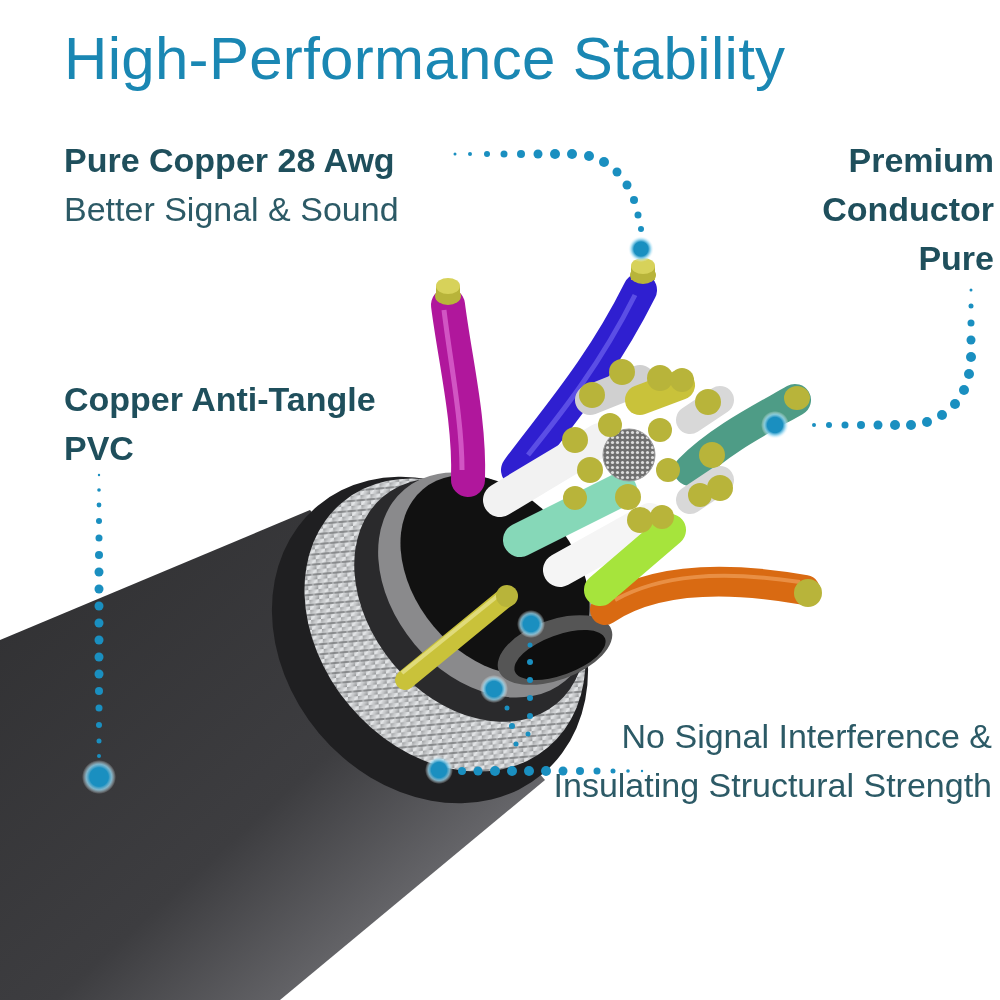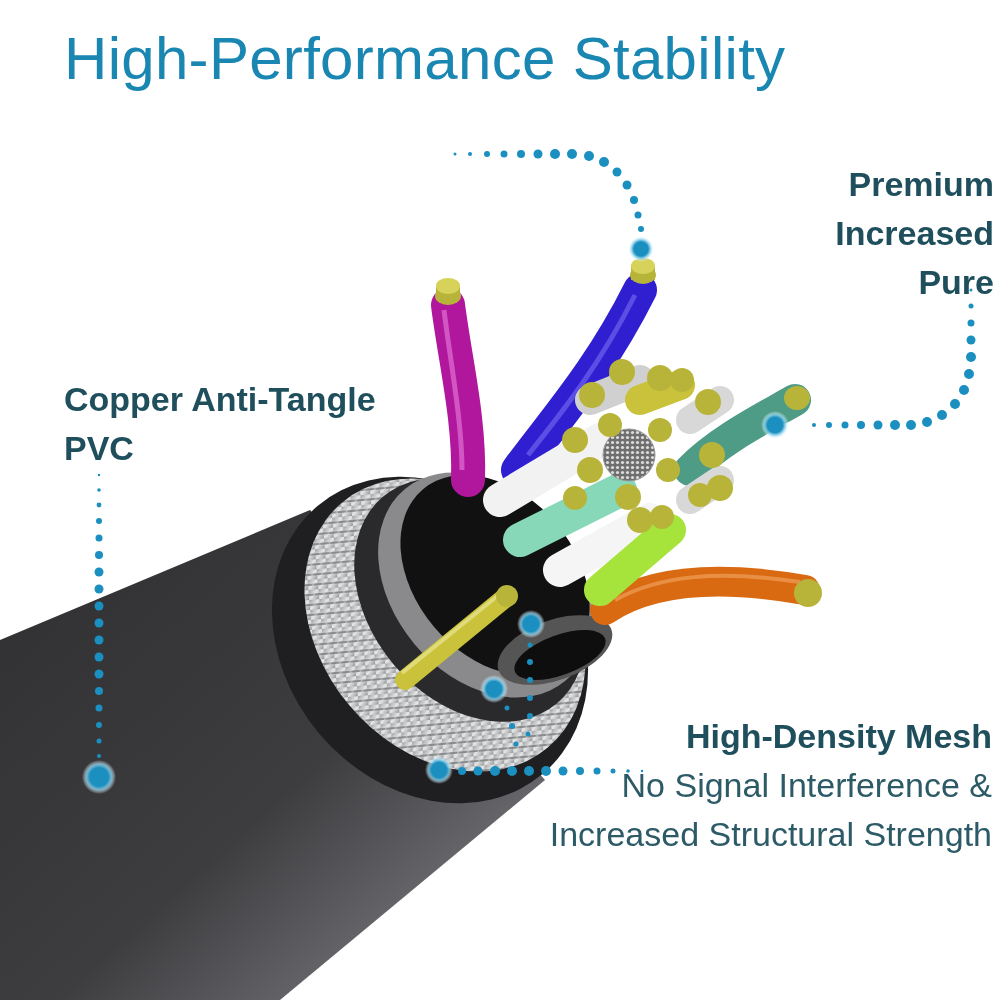--- a/index.html
+++ b/index.html
@@ -3,21 +3,21 @@
 <meta charset="utf-8">
 <style>
   html, body { margin: 0; padding: 0; background: #ffffff; }
   body { width: 1000px; height: 1000px; position: relative; overflow: hidden; font-family: "Liberation Sans", "DejaVu Sans", sans-serif; }
   .title { position: absolute; left: 64px; top: 2px; font-size: 60px; font-weight: 400; color: #1a87b3; letter-spacing: 0.3px; white-space: nowrap; margin-top: 22px; }
   .lbl { position: absolute; color: #1f4f5c; font-size: 34px; line-height: 49px; }
   .lbl .b { font-weight: 700; display: block; white-space: nowrap; }
   .lbl .r { font-weight: 400; display: block; white-space: nowrap; color: #2c5a66; }
   .right { text-align: right; }
   #lbl-conductor { left: 64px; top: 136px; }
-  #lbl-insulating { right: 6px; top: 136px; margin-top: 24px; }
+  #lbl-insulating { right: 6px; top: 136px; }
   #lbl-pvc { left: 64px; top: 375px; }
   #lbl-shield { right: 8px; top: 712px; }
   svg.art { position: absolute; left: 0; top: 0; }
 </style>
 </head>
 <body>
 
 <div class="title">High-Performance Stability</div>
 
 <svg class="art" width="1000" height="1000" viewBox="0 0 1000 1000">
@@ -217,30 +217,31 @@
     <circle cx="507" cy="708" r="2.5"></circle>
       <circle cx="512" cy="726" r="3"></circle>
       <circle cx="516" cy="744" r="2.5"></circle>
   </g>
   <circle cx="531" cy="624" r="14" fill="url(#glow)"></circle>
   <circle cx="494" cy="689" r="14" fill="url(#glow)"></circle>
   <circle cx="439" cy="770" r="14" fill="url(#glow)"></circle>
 </svg>
 
 <div class="lbl" id="lbl-conductor">
+  <span class="b">Pure Copper 28 Awg</span>
+  <span class="r">Better Signal &amp; Sound</span>
 </div>
 
 <div class="lbl right" id="lbl-insulating">
   <span class="b">Premium</span>
-  <span class="b">Increased</span>
+  <span class="b">Conductor</span>
   <span class="b">Pure</span>
 </div>
 
 <div class="lbl" id="lbl-pvc">
   <span class="b">Copper Anti-Tangle</span>
   <span class="b">PVC</span>
 </div>
 
 <div class="lbl right" id="lbl-shield">
-  <span class="b">High-Density Mesh</span>
   <span class="r">No Signal Interference &amp;</span>
-  <span class="r">Increased Structural Strength</span>
+  <span class="r">Insulating Structural Strength</span>
 </div>
 
 </body></html>

